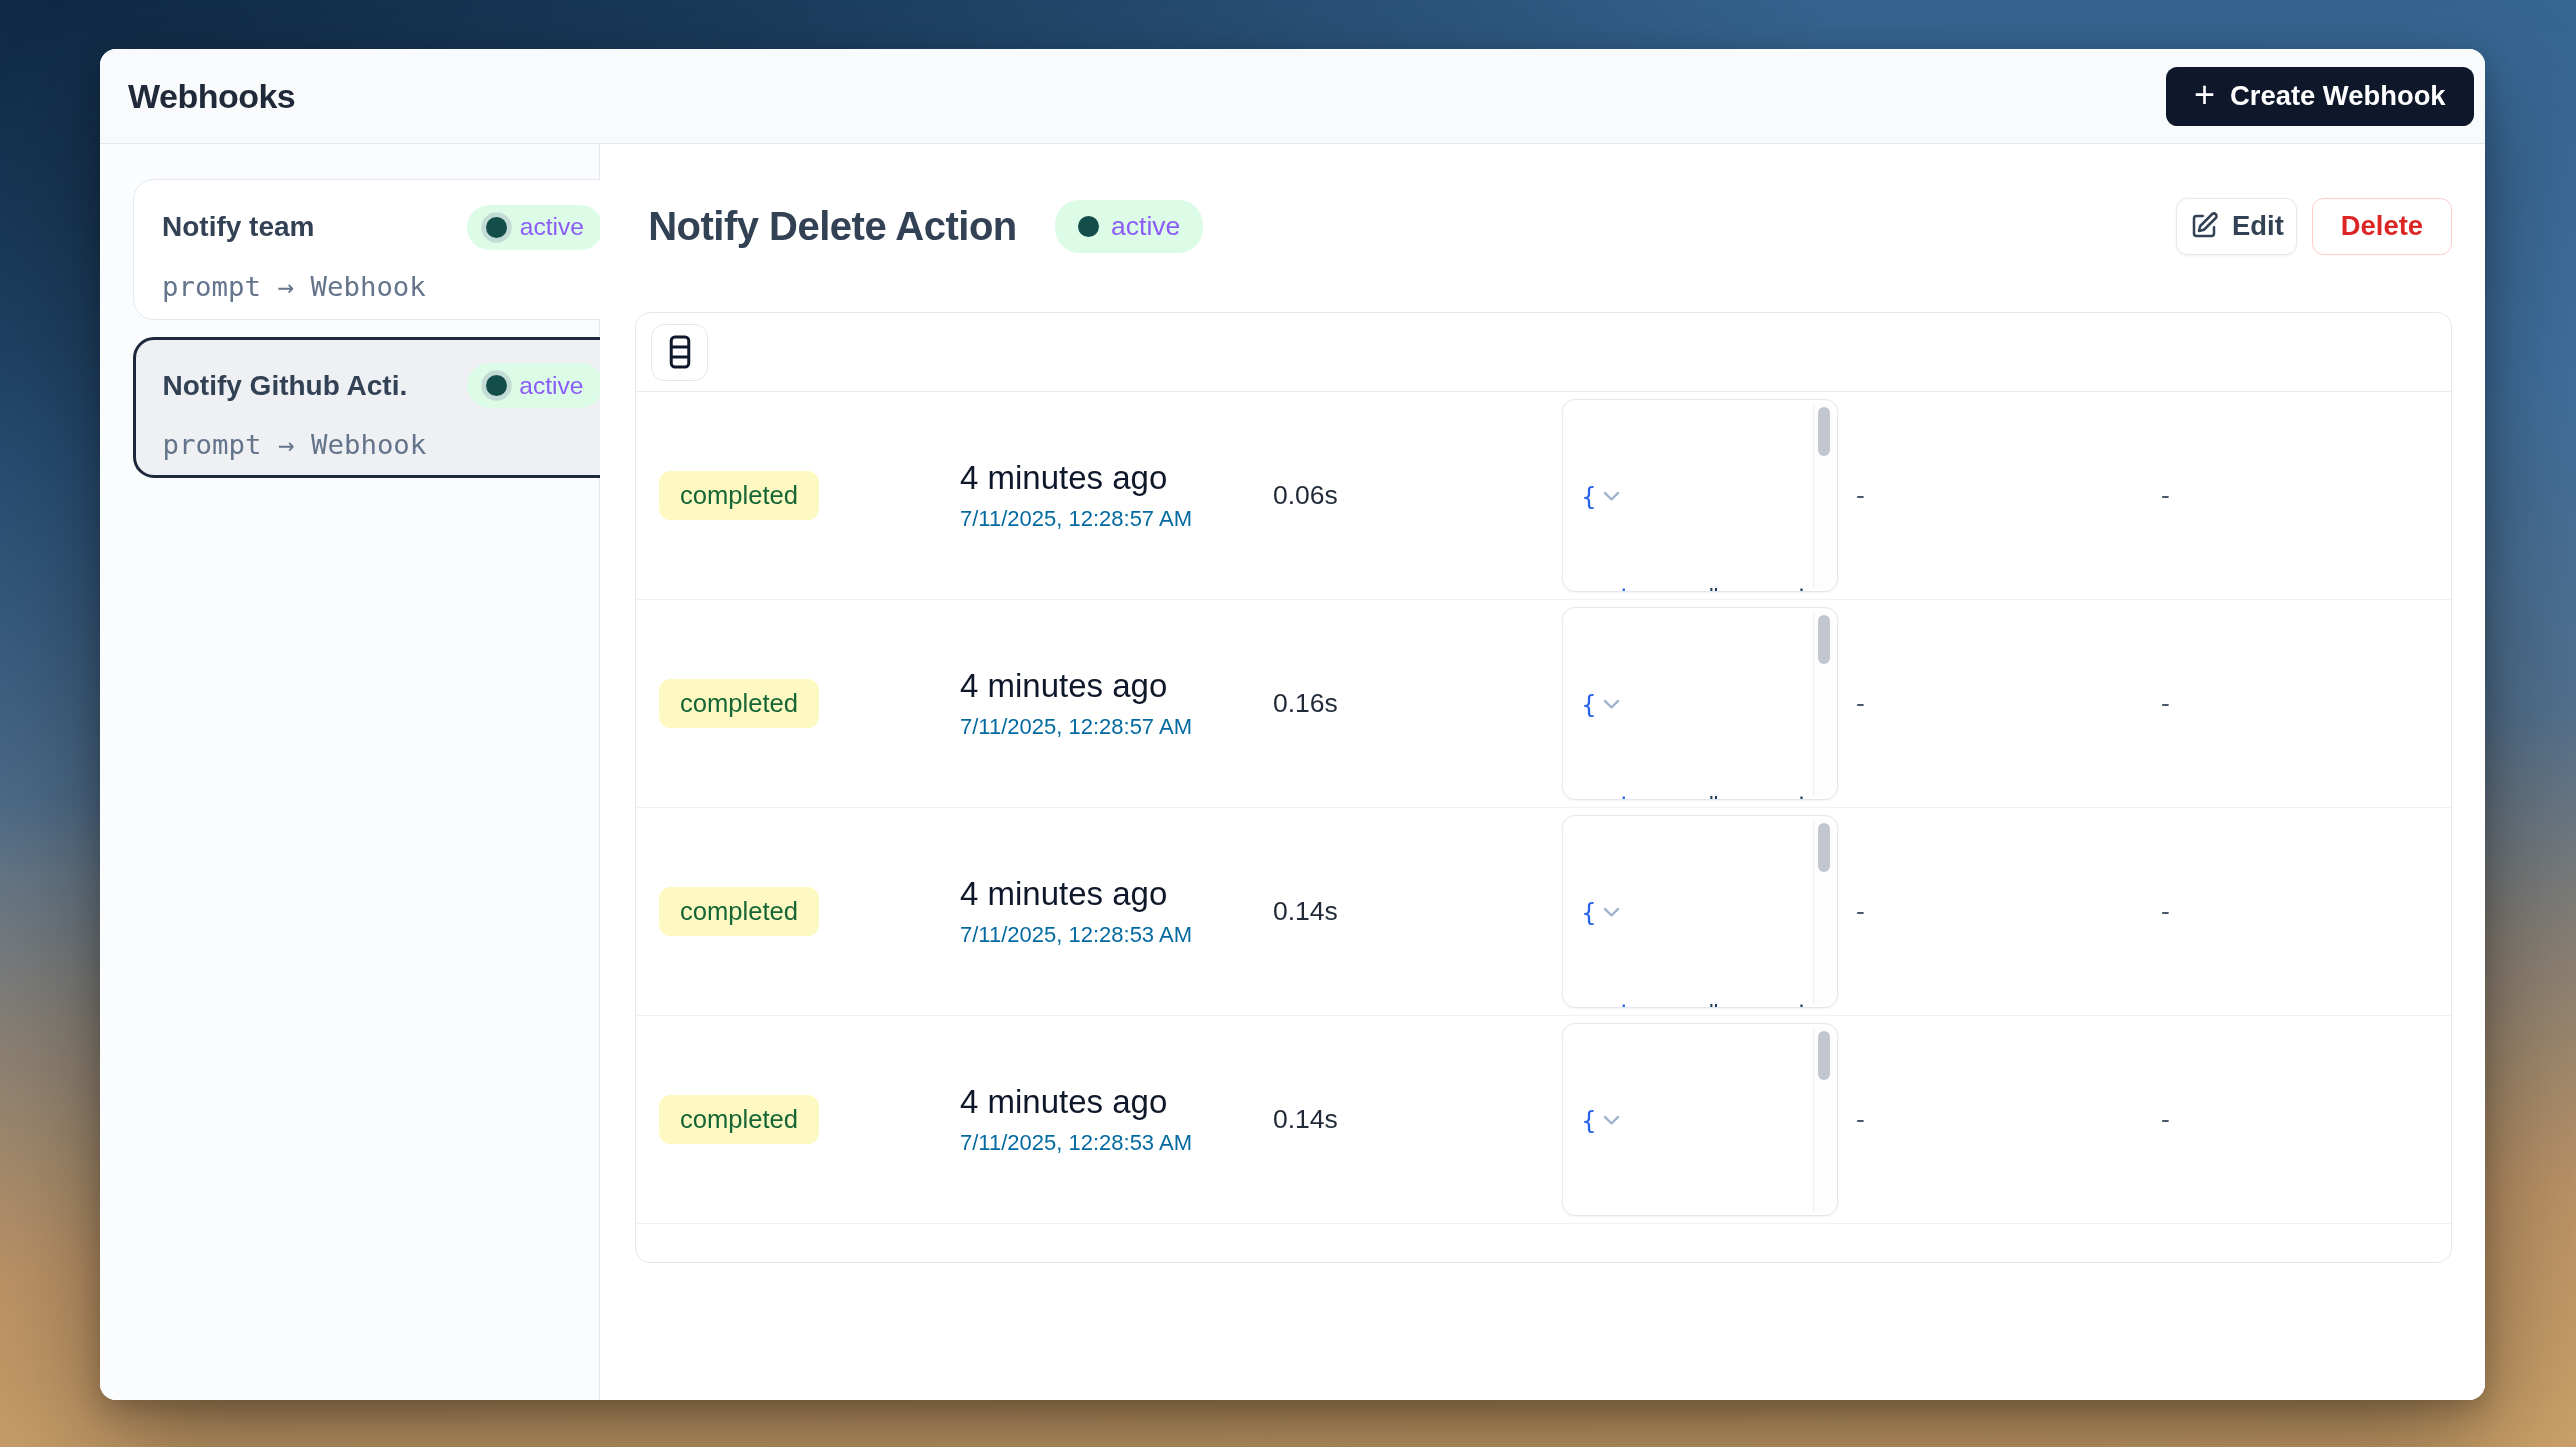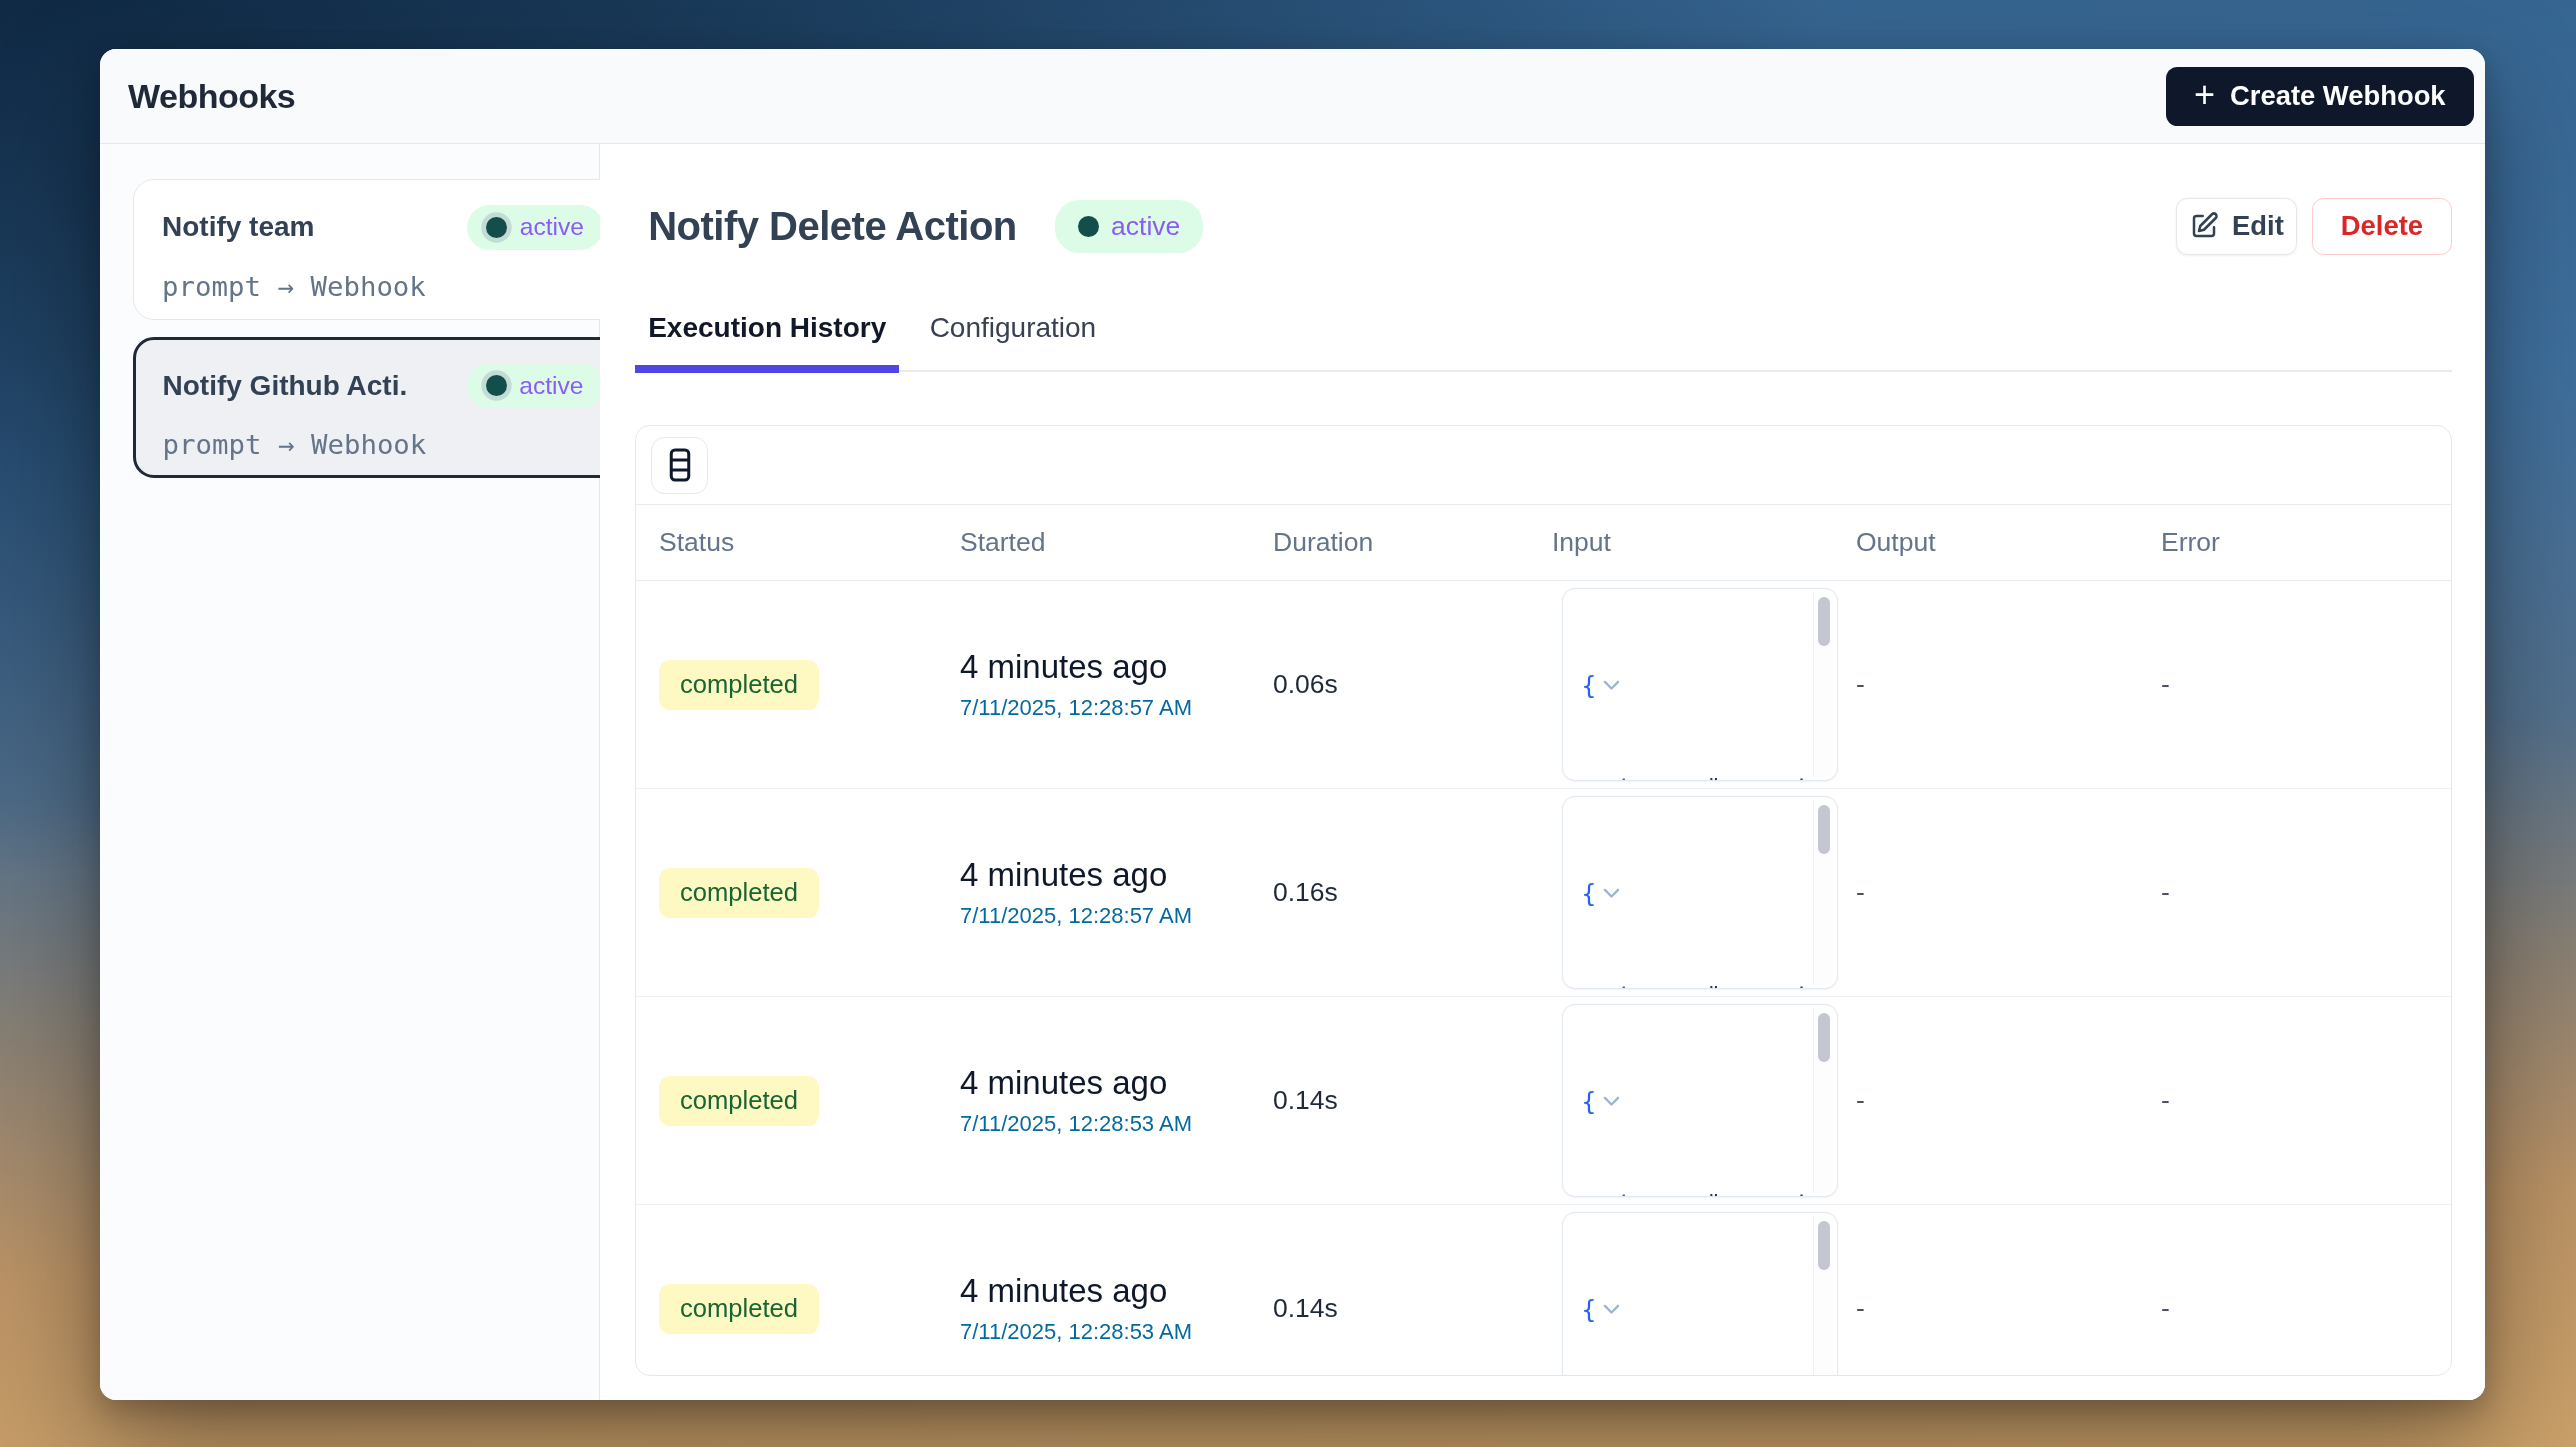--- a/index.html
+++ b/index.html
@@ -180,46 +180,34 @@
               <path d="M18.4 2.6a2.1 2.1 0 0 1 3 3L12 15l-4 1 1-4 9.4-9.4z"></path>
             </svg>
           </span>
           <span>Edit</span>
         </button>
         <button class="delete-btn">
           <span>Delete</span>
         </button>
       </div>
 
-      <div class="tabs">
-        <div class="tab active">Execution History</div>
-        <div class="tab">Configuration</div>
-      </div>
 
       <div class="panel">
         <div class="panel-toolbar">
           <button class="tool-btn">
             <span>
               <svg width="30" height="38" viewBox="0 0 24 30" fill="none" stroke="#0f172a" stroke-width="2.4" stroke-linejoin="round">
                 <rect x="5" y="3" width="14" height="24" rx="3"></rect>
                 <line x1="5" y1="11" x2="19" y2="11"></line>
                 <line x1="5" y1="19" x2="19" y2="19"></line>
               </svg>
             </span>
           </button>
         </div>
 
-        <div class="grid-row thead">
-          <div class="th">Status</div>
-          <div class="th">Started</div>
-          <div class="th">Duration</div>
-          <div class="th">Input</div>
-          <div class="th">Output</div>
-          <div class="th">Error</div>
-        </div>
 
         <div id="table-body">
   <div class="grid-row trow">
     <div>
       <span class="status-badge">completed</span>
     </div>
     <div>
       <div class="started-rel">4 minutes ago</div>
       <div class="started-abs">7/11/2025, 12:28:57 AM</div>
     </div>

